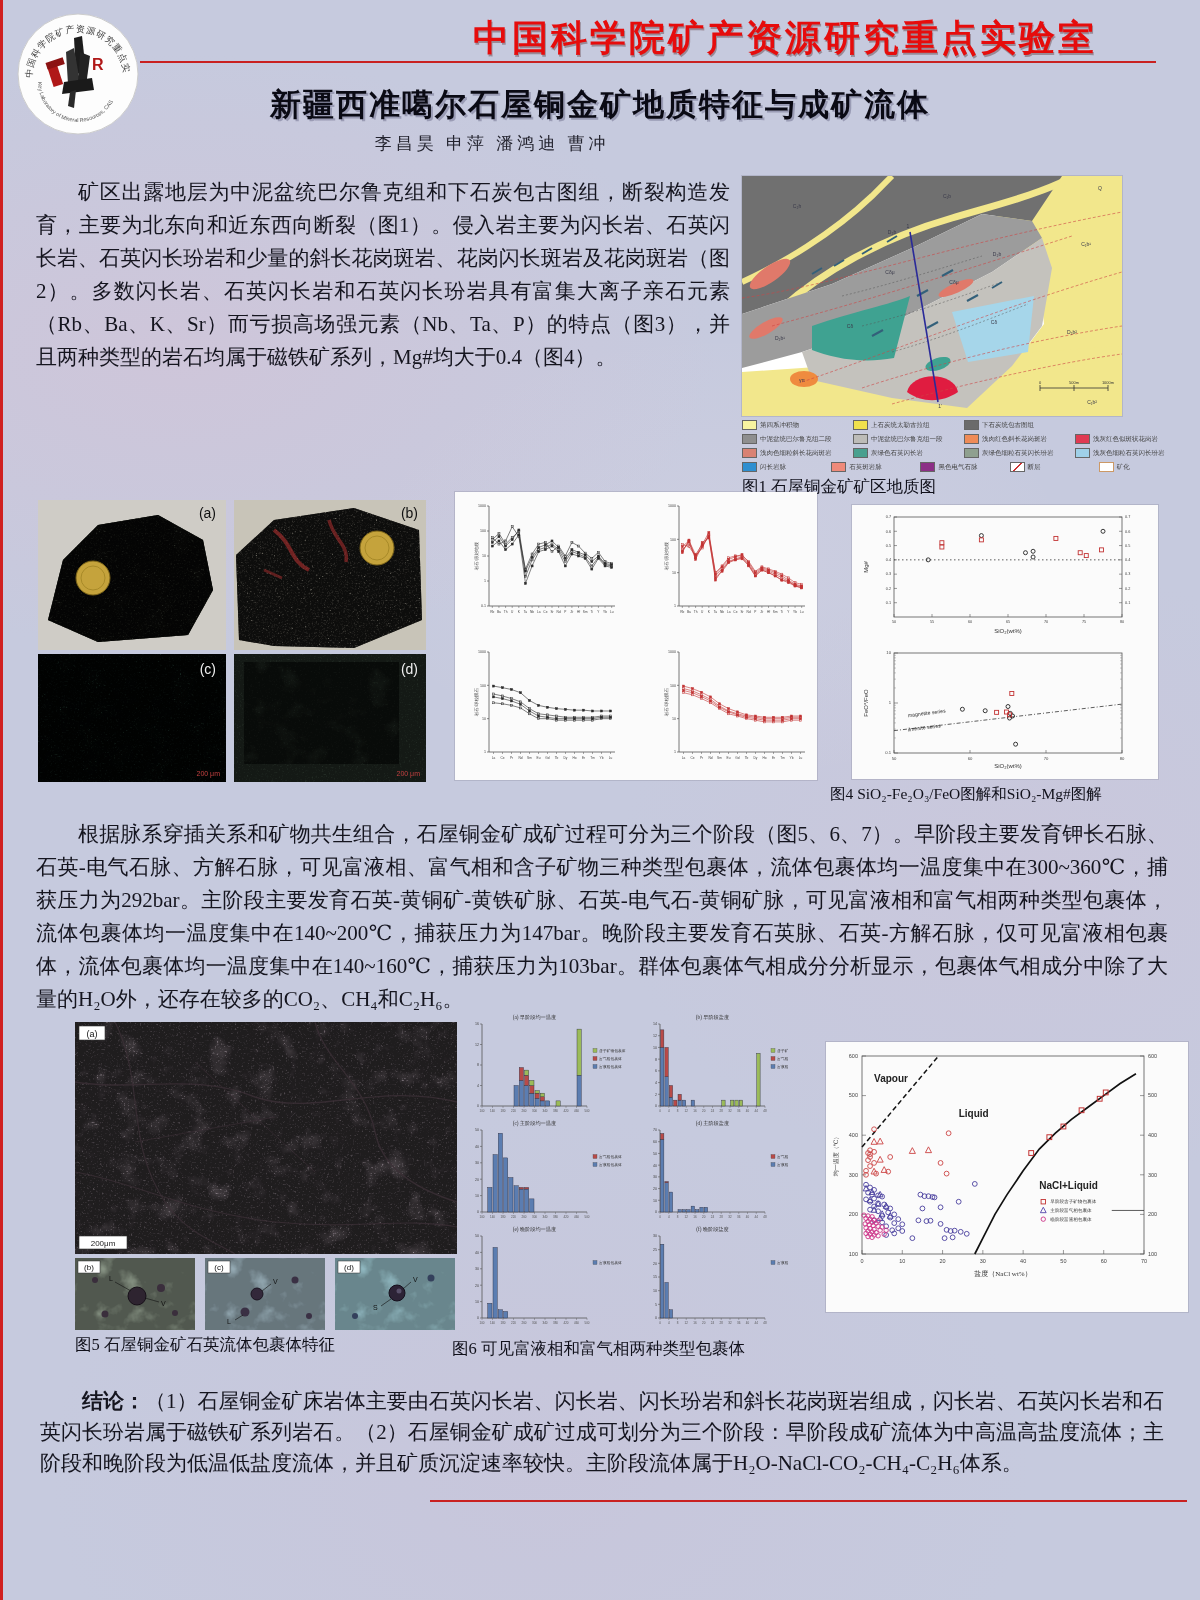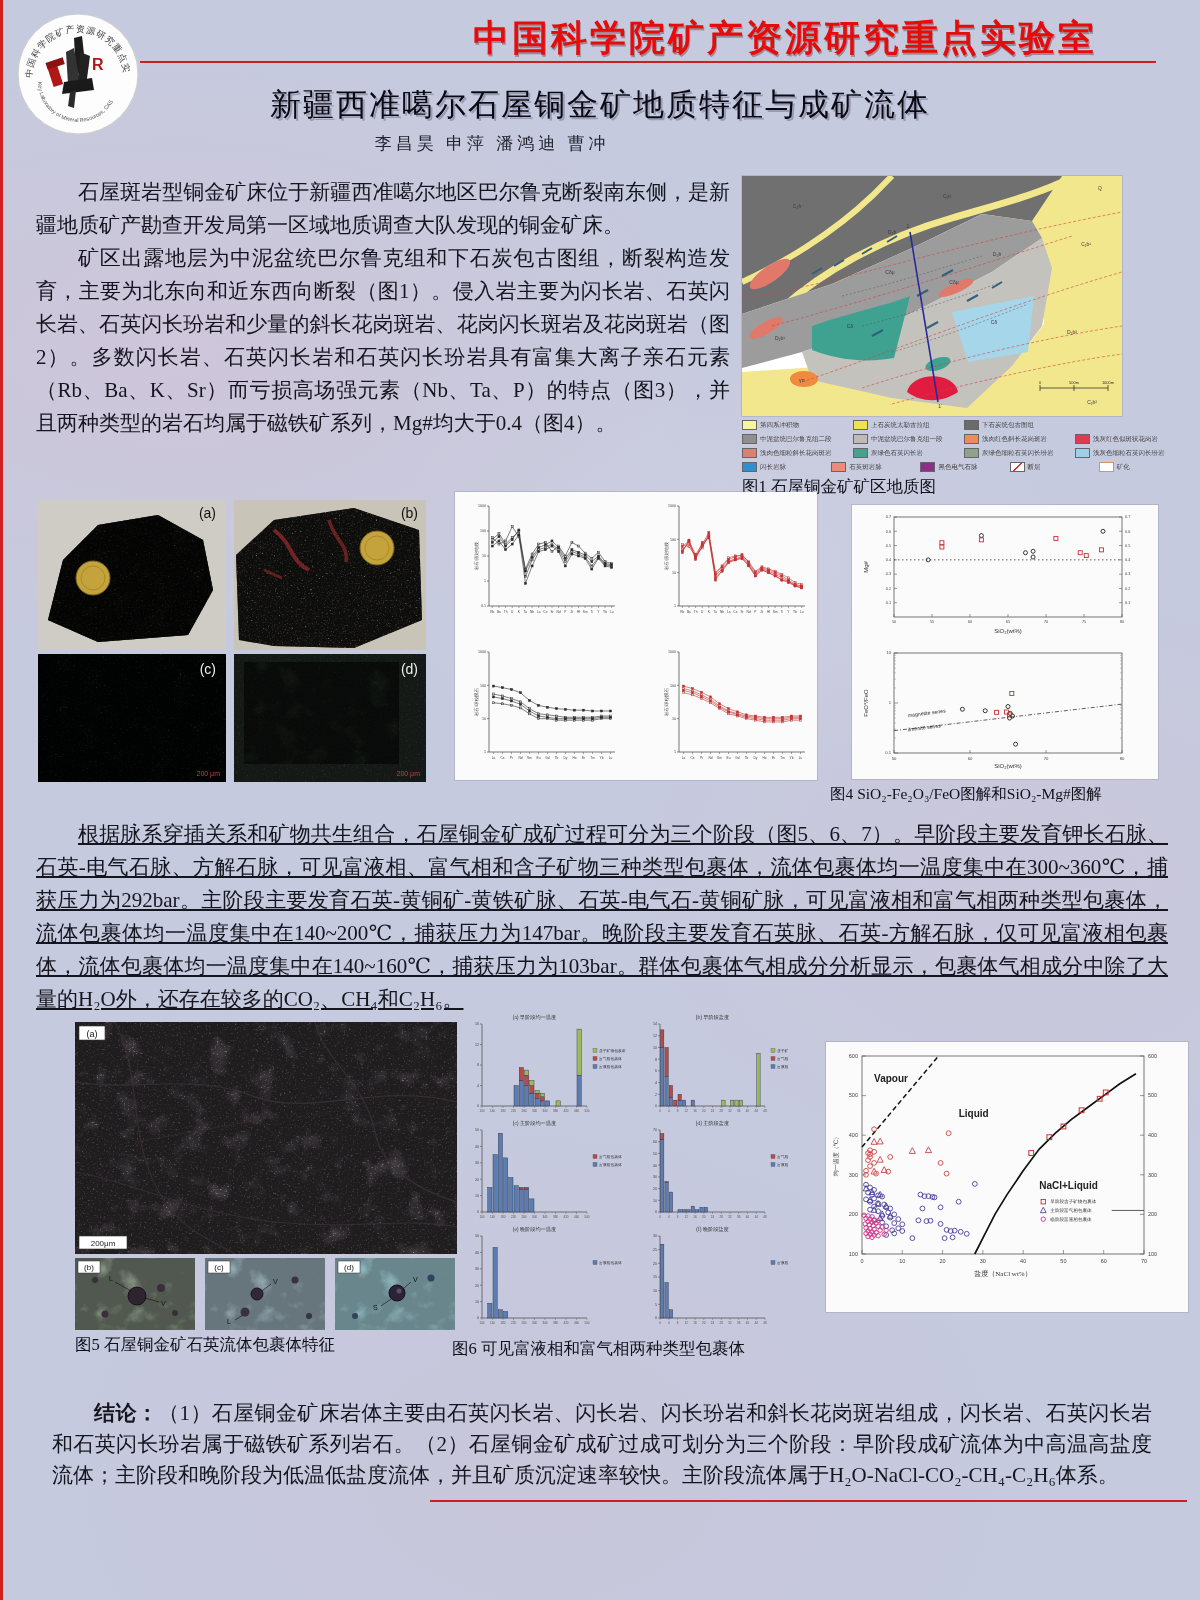--- a/index.html
+++ b/index.html
@@ -11,30 +11,30 @@
       radial-gradient(820px 600px at 45% 92%, rgba(205,182,208,.20), transparent 60%),
       radial-gradient(600px 380px at 60% 35%, rgba(235,225,235,.18), transparent 60%),
       #c6cade;}
   .edge-left{position:absolute;left:0;top:0;width:3px;height:1600px;background:#d02020;}
   .logo{position:absolute;left:16px;top:12px;}
   .hdr-title{position:absolute;left:390px;top:14px;width:790px;text-align:center;
     font-size:36px;font-weight:bold;color:#e60c0c;letter-spacing:3px;
     text-shadow:1px 2px 0 rgba(70,20,20,.35);}
   .hdr-line{position:absolute;left:140px;top:61px;width:1016px;height:2px;background:#c92121;}
   .main-title{position:absolute;left:0;top:84px;width:1200px;text-align:center;
-    font-size:31px;font-weight:normal;letter-spacing:2px;color:#0a0a14;
+    font-size:31px;font-weight:bold;letter-spacing:2px;color:#0a0a14;
     text-shadow:2px 2px 0 rgba(100,100,130,.45);}
   .authors{position:absolute;left:0;top:132px;width:984px;text-align:center;
     font-size:17px;letter-spacing:4px;color:#23232e;}
   .intro{position:absolute;left:36px;top:176px;width:694px;font-size:21px;line-height:33px;text-align:justify;}
   .intro p{margin:0;text-indent:2em;}
   .stages{position:absolute;left:36px;top:818px;width:1132px;font-size:21px;line-height:33px;text-align:justify;}
-  .stages p{margin:0;text-indent:2em;text-decoration:underline;}
+  .stages p{margin:0;text-indent:2em;}
   .conclusion{position:absolute;left:36px;top:1382px;width:1132px;font-size:21px;line-height:31px;text-align:justify;}
-  .conclusion p{margin:16px;text-indent:2em;}
+  .conclusion p{margin:4px;text-indent:2em;}
   .conclusion .clabel{font-weight:bold;}
   .fig{position:absolute;}
   .caption{position:absolute;text-align:left;font-size:16.5px;color:#10101a;}
   .fig-white{background:#fbfbfb;box-shadow:0 0 0 1px rgba(120,120,140,.25);}
   .legend1{position:absolute;left:742px;top:420px;width:446px;font-size:6.5px;color:#444;}
   .legend1 .lrow{display:flex;margin-bottom:4px;}
   .legend1 .litem{display:flex;align-items:center;width:111px;}
   .legend1 .sw{width:13px;height:8px;border:0.5px solid #666;margin-right:3px;flex:none;}
   .footer-line{position:absolute;left:430px;top:1500px;width:757px;height:2px;background:#c92121;}
   .footer-text{position:absolute;right:62px;top:1520px;font-size:44px;letter-spacing:3px;color:#0c0c16;}
@@ -84,21 +84,20 @@
       <rect x="30" y="48" width="18" height="7" fill="#8c1212" transform="rotate(-18 39 51)"></rect>
       <text x="76" y="58" font-size="16" font-weight="bold" fill="#b01818">R</text>
     </g>
   </svg>
   <div class="hdr-title">中国科学院矿产资源研究重点实验室</div>
   <div class="hdr-line"></div>
   <div class="main-title">新疆西准噶尔石屋铜金矿地质特征与成矿流体</div>
   <div class="authors">李昌昊  申萍  潘鸿迪  曹冲</div>
 
   <div class="intro">
-    <p>石屋斑岩型铜金矿床位于新疆西准噶尔地区巴尔鲁克断裂南东侧，是新疆地质矿产勘查开发局第一区域地质调查大队发现的铜金矿床。</p>
     <p>矿区出露地层为中泥盆统巴尔鲁克组和下石炭包古图组，断裂构造发育，主要为北东向和近东西向断裂（图1）。侵入岩主要为闪长岩、石英闪长岩、石英闪长玢岩和少量的斜长花岗斑岩、花岗闪长斑岩及花岗斑岩（图2）。多数闪长岩、石英闪长岩和石英闪长玢岩具有富集大离子亲石元素（Rb、Ba、K、Sr）而亏损高场强元素（Nb、Ta、P）的特点（图3），并且两种类型的岩石均属于磁铁矿系列，Mg#均大于0.4（图4）。</p>
   </div>
 
   <svg class="fig fig-white" style="left:742px;top:176px" width="380" height="240" viewBox="0 0 380 240" id="fig1map">
     <rect x="0" y="0" width="380" height="240" fill="#ffffff"></rect>
     <path d="M240,0 L380,0 L380,240 L225,240 L272,188 L302,148 L296,92 L258,52 Z" fill="#f2e78c"></path>
     <path d="M0,196 L380,170 L380,240 L0,240 Z" fill="#f2e78c"></path>
     <path d="M0,0 L320,0 L290,45 L240,38 L170,72 L90,108 L0,138 Z" fill="#707070"></path>
     <path d="M40,132 C80,96 140,62 210,42 C250,30 300,18 332,0" stroke="#f2e78c" stroke-width="7" fill="none"></path>
     <path d="M0,106 C40,88 90,58 130,20 C138,12 144,6 150,0" stroke="#f2e78c" stroke-width="6" fill="none"></path>

